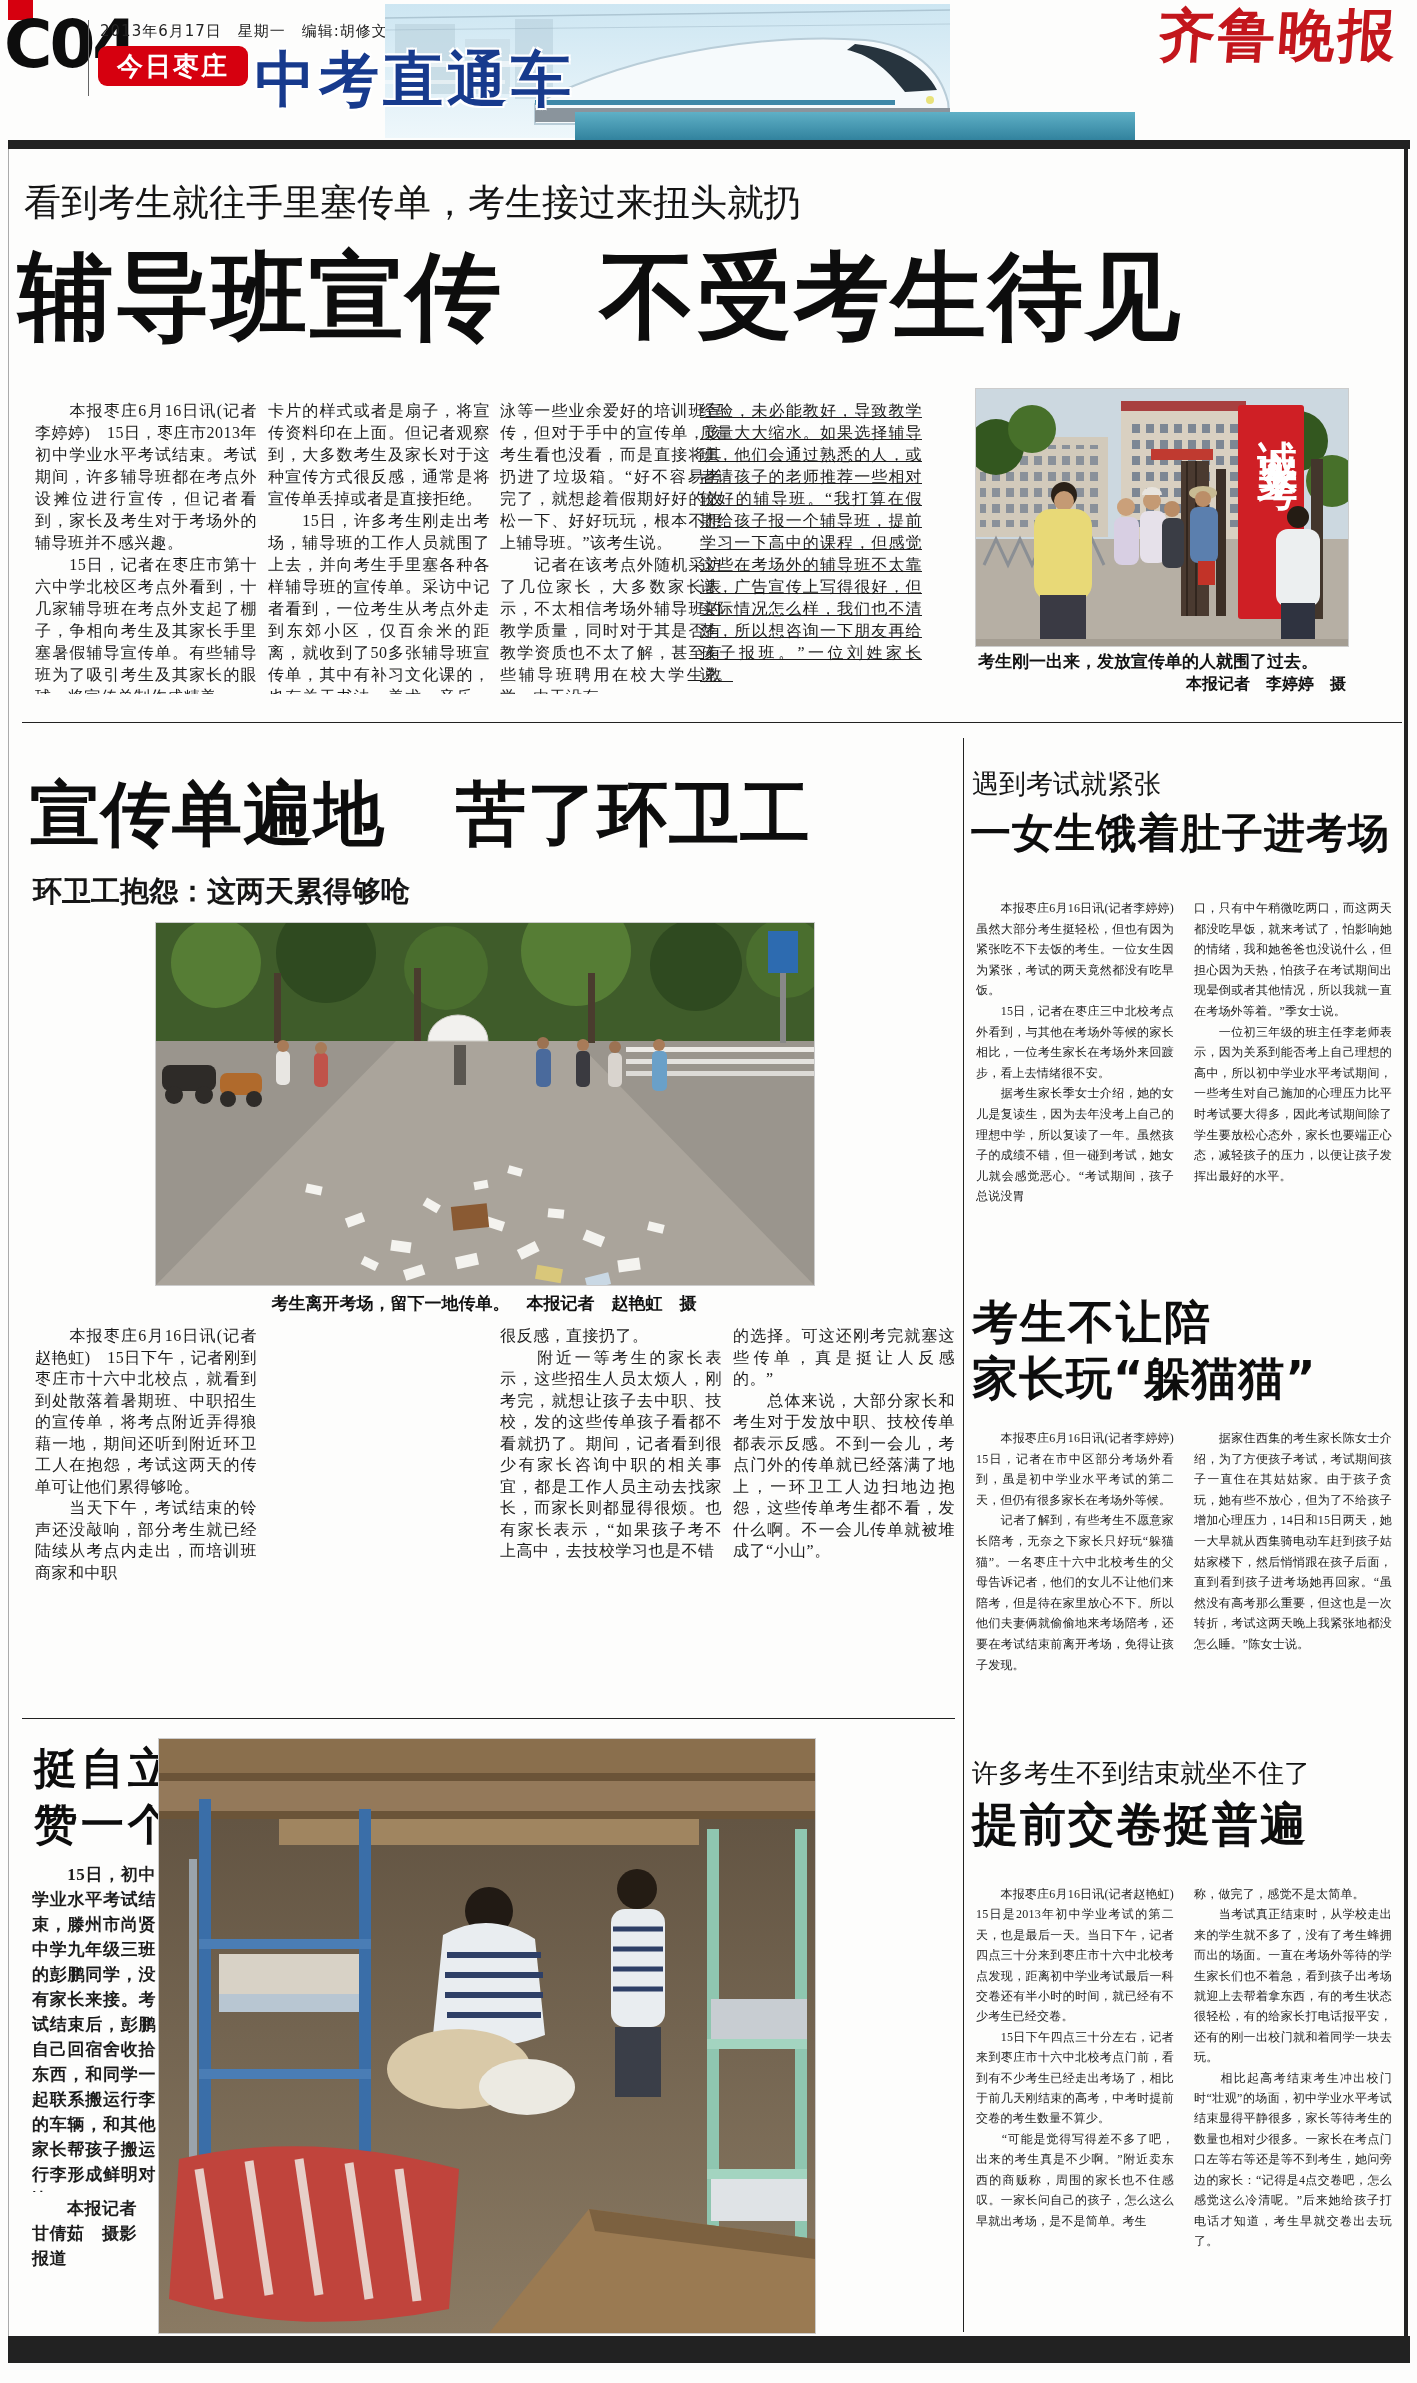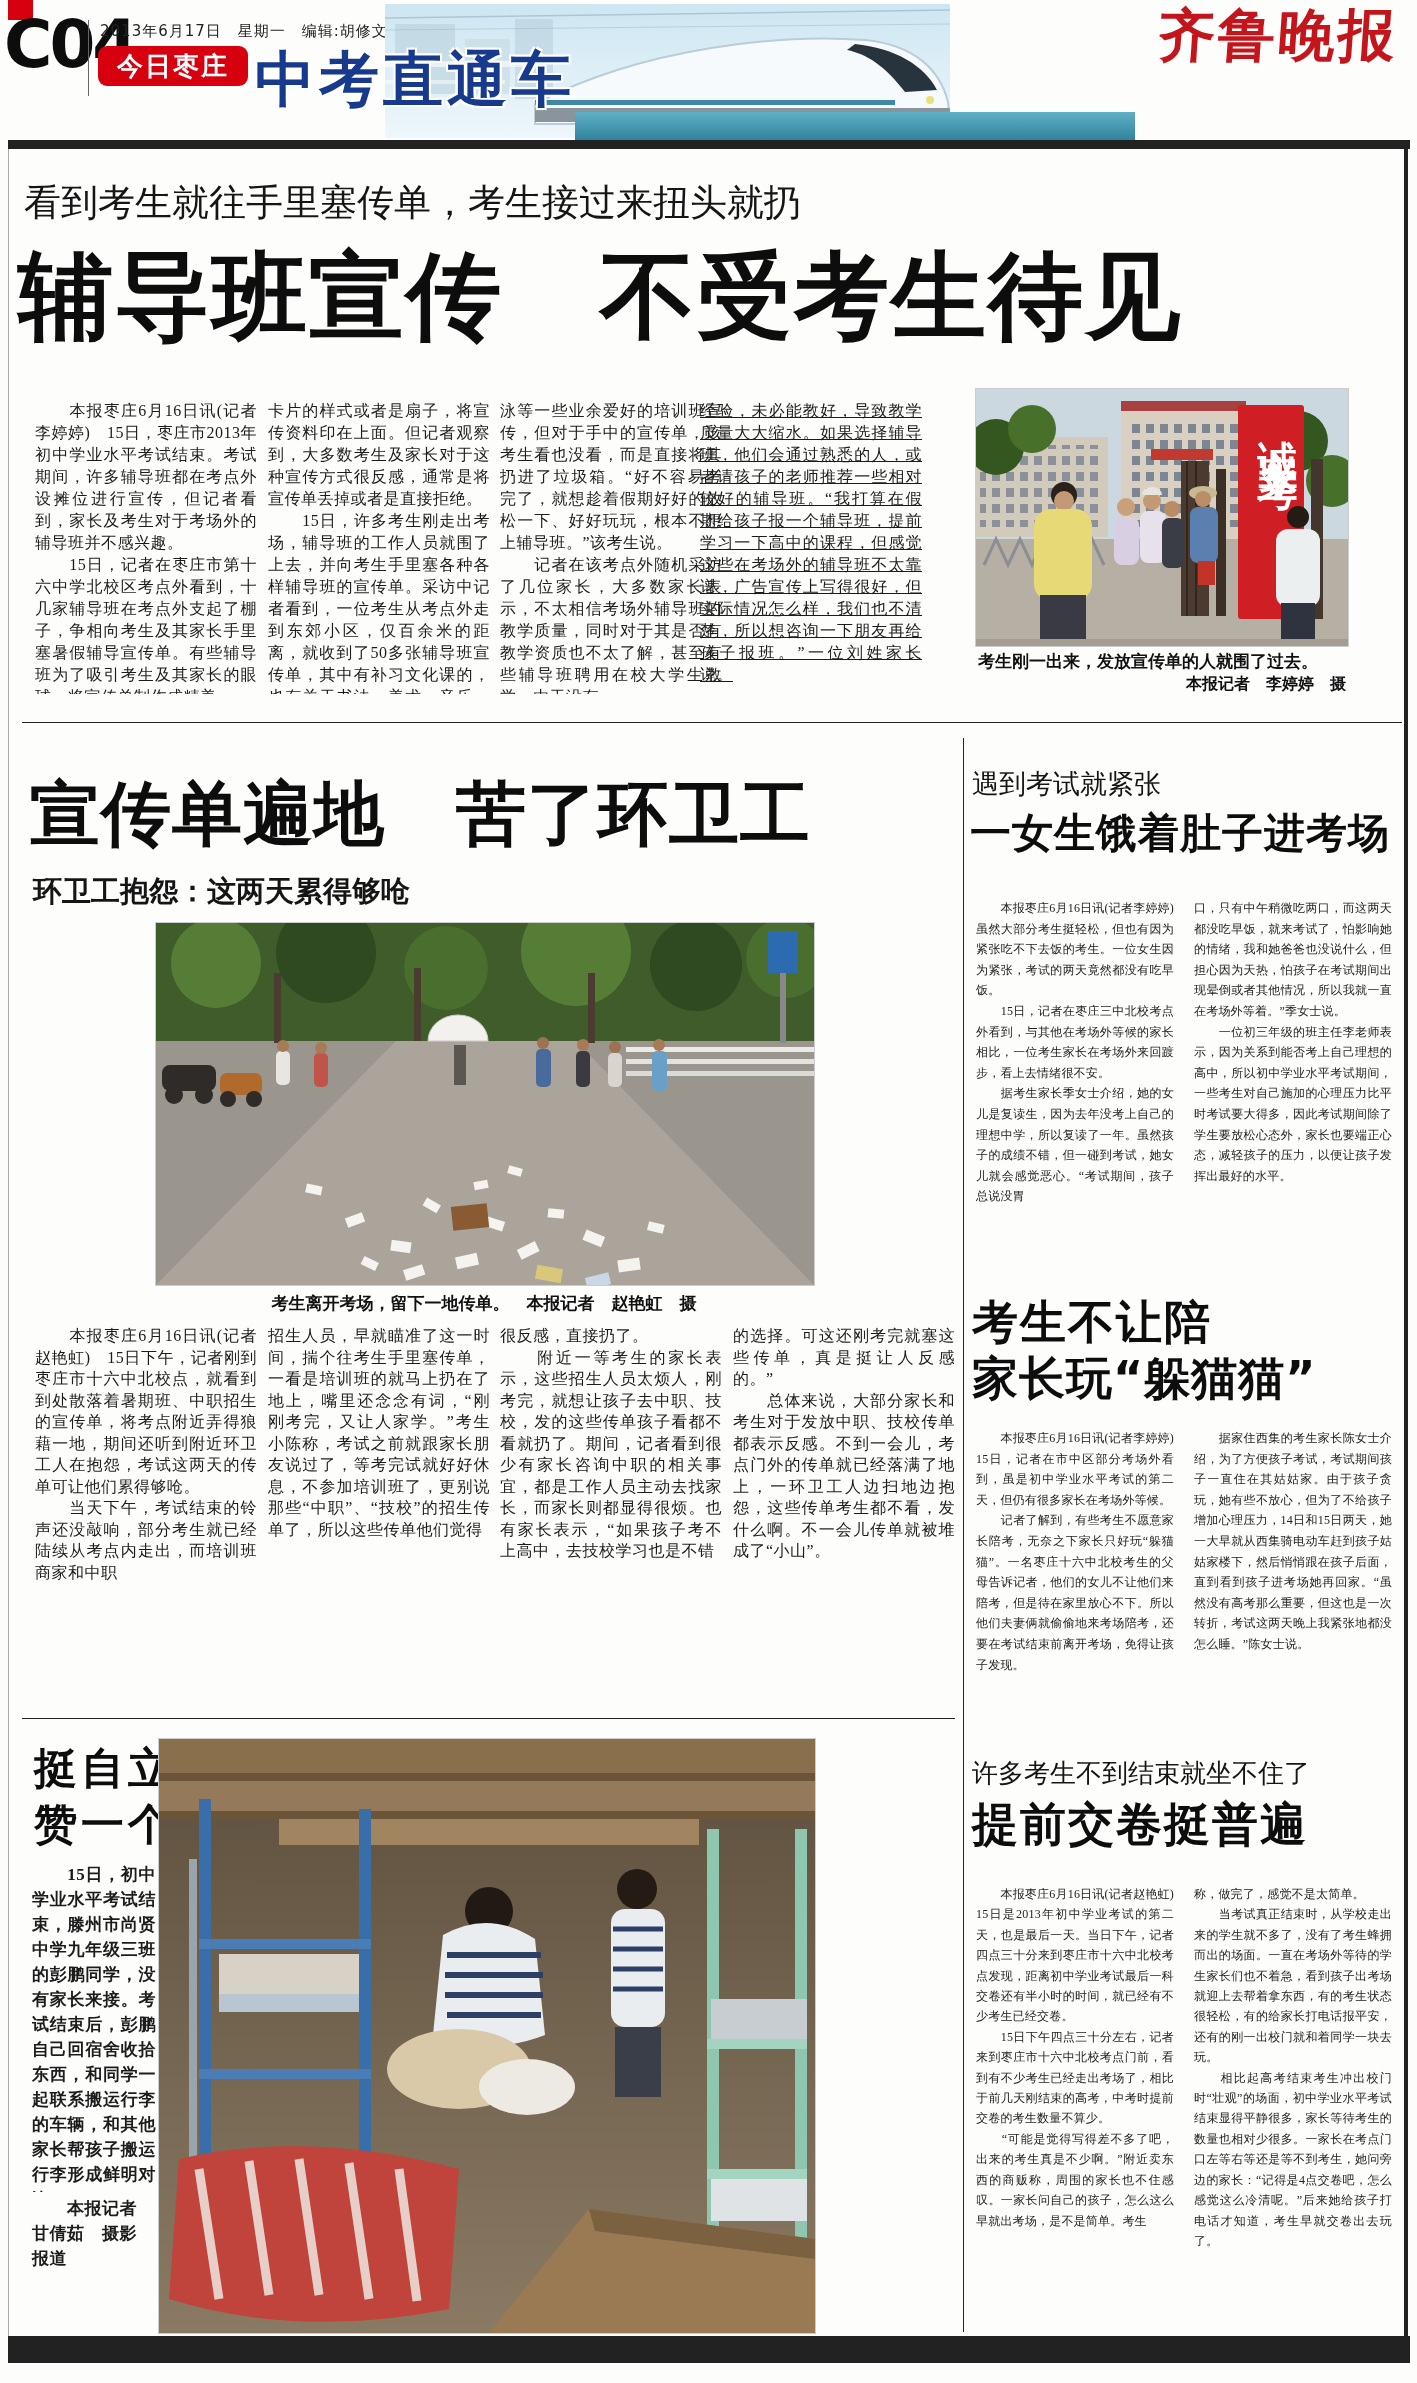--- a/index.html
+++ b/index.html
@@ -195,21 +195,20 @@
       </g>
       <rect x="296" y="282" width="36" height="24" fill="#8a5a33" transform="rotate(-6 314 294)"></rect>
       <rect x="380" y="344" width="26" height="14" fill="#d9c77a" transform="rotate(10 393 351)"></rect>
       <rect x="430" y="352" width="24" height="12" fill="#c9d8e4" transform="rotate(-14 442 358)"></rect>
     </svg>
   </div>
   <div class="abs caption" style="left:155px;top:1292px;width:658px;text-align:center;">考生离开考场，留下一地传单。　本报记者　赵艳虹　摄</div>
 
   <div class="abs coltext" style="left:35px;top:1325px;width:222px;height:382px;overflow:hidden;line-height:21.5px;">　　本报枣庄6月16日讯(记者赵艳虹)　15日下午，记者刚到枣庄市十六中北校点，就看到到处散落着暑期班、中职招生的宣传单，将考点附近弄得狼藉一地，期间还听到附近环卫工人在抱怨，考试这两天的传单可让他们累得够呛。
 　　当天下午，考试结束的铃声还没敲响，部分考生就已经陆续从考点内走出，而培训班商家和中职</div>
-  <div class="abs coltext" style="left:268px;top:1325px;width:222px;height:382px;overflow:hidden;line-height:21.5px;">招生人员，早就瞄准了这一时间，揣个往考生手里塞传单，一看是培训班的就马上扔在了地上，嘴里还念念有词，“刚刚考完，又让人家学。”考生小陈称，考试之前就跟家长朋友说过了，等考完试就好好休息，不参加培训班了，更别说那些“中职”、“技校”的招生传单了，所以这些传单他们觉得</div>
   <div class="abs coltext" style="left:500px;top:1325px;width:222px;height:382px;overflow:hidden;line-height:21.5px;">很反感，直接扔了。
 　　附近一等考生的家长表示，这些招生人员太烦人，刚考完，就想让孩子去中职、技校，发的这些传单孩子看都不看就扔了。期间，记者看到很少有家长咨询中职的相关事宜，都是工作人员主动去找家长，而家长则都显得很烦。也有家长表示，“如果孩子考不上高中，去技校学习也是不错</div>
   <div class="abs coltext" style="left:733px;top:1325px;width:222px;height:382px;overflow:hidden;line-height:21.5px;">的选择。可这还刚考完就塞这些传单，真是挺让人反感的。”
 　　总体来说，大部分家长和考生对于发放中职、技校传单都表示反感。不到一会儿，考点门外的传单就已经落满了地上，一环卫工人边扫地边抱怨，这些传单考生都不看，发什么啊。不一会儿传单就被堆成了“小山”。</div>
 
   <div class="abs rule" style="left:22px;top:1718px;width:933px;height:1px;"></div>
   <div class="abs headline" style="left:34px;top:1740px;font-size:43px;letter-spacing:4px;">挺自立</div>
   <div class="abs headline" style="left:34px;top:1796px;font-size:43px;letter-spacing:4px;">赞一个</div>
   <div class="abs coltext" style="left:32px;top:1862px;width:124px;height:330px;overflow:hidden;font-size:17px;line-height:25px;font-weight:600;">　　15日，初中学业水平考试结束，滕州市尚贤中学九年级三班的彭鹏同学，没有家长来接。考试结束后，彭鹏自己回宿舍收拾东西，和同学一起联系搬运行李的车辆，和其他家长帮孩子搬运行李形成鲜明对比。</div>
   <div class="abs coltext" style="left:32px;top:2196px;width:124px;font-size:17px;line-height:25px;font-weight:600;">　　本报记者

